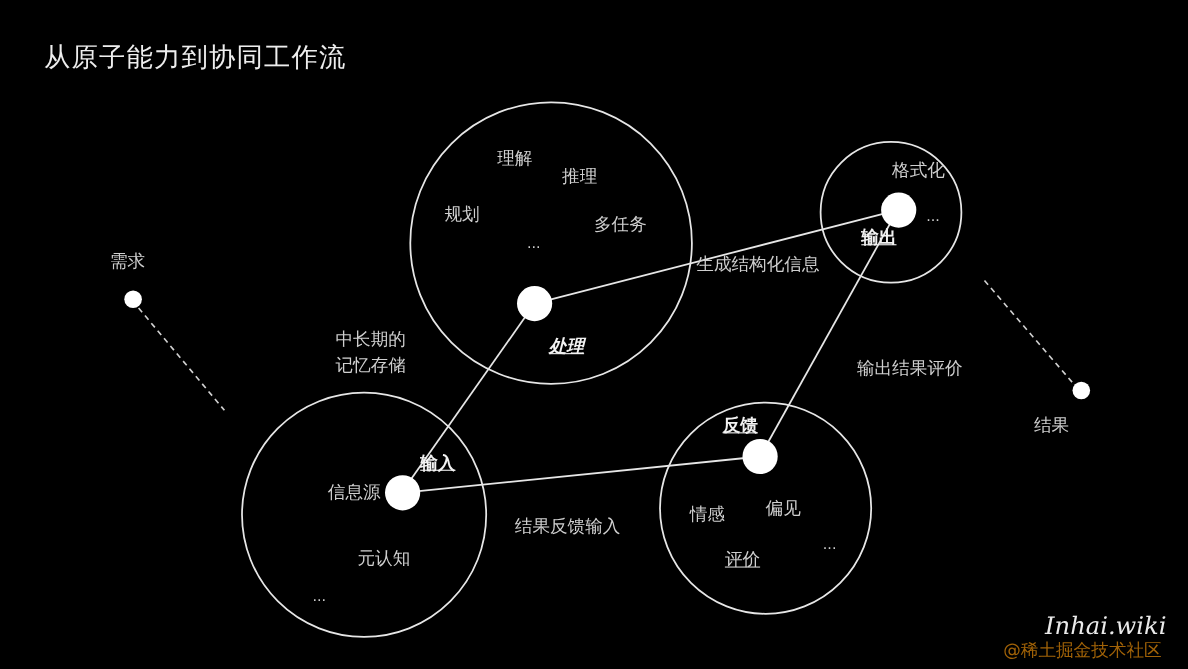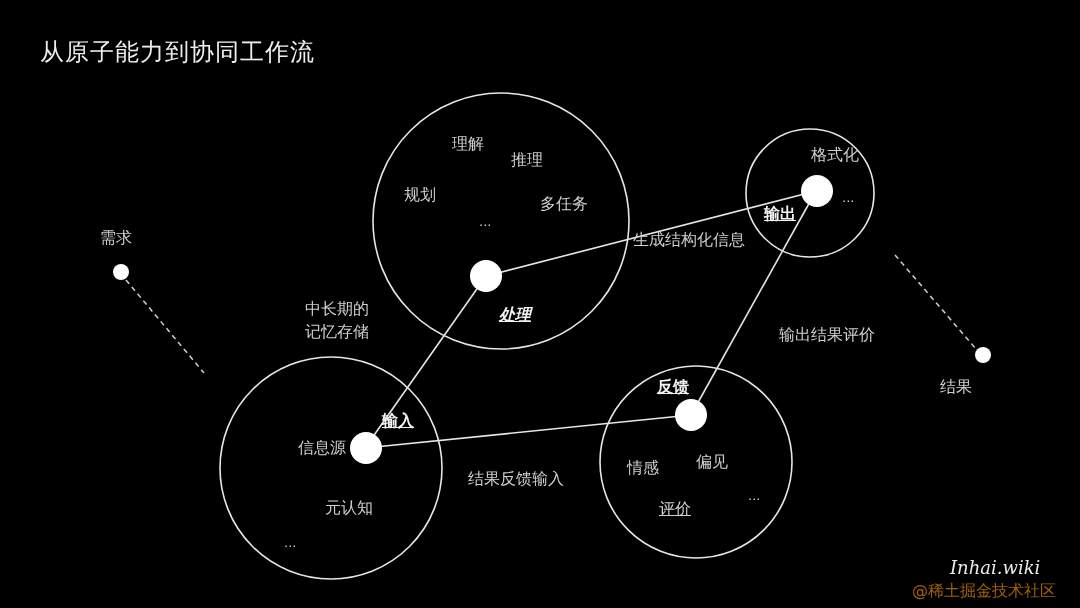--- a/index.html
+++ b/index.html
@@ -1,21 +1,21 @@
 <!DOCTYPE html>
 <html><head>
 <meta charset="utf-8">
 <style>
   html,body{margin:0;padding:0;background:#000;}
   body{width:1080px;height:608px;overflow:hidden;position:relative;font-family:"DejaVu Sans","Liberation Sans",sans-serif;color:#d9d9d9;}
   svg{position:absolute;left:0;top:0;}
   .title{position:absolute;left:40px;top:36px;font-size:24px;color:#eeeeee;letter-spacing:1px;}
   .lbl{position:absolute;font-size:16px;color:#cfcfcf;white-space:nowrap;line-height:1.2;}
   .u{text-decoration:underline;color:#f2f2f2;font-weight:bold;}
-  .wm1{position:absolute;left:950px;top:557px;font-family:"DejaVu Serif","Liberation Serif",serif;font-style:italic;font-size:18px;color:#eaeaea;}
+  .wm1{position:absolute;left:950px;top:557px;font-family:"DejaVu Serif","Liberation Serif",serif;font-style:italic;font-size:22px;color:#eaeaea;}
   .wm2{position:absolute;left:912px;top:581px;font-size:16px;color:#a16207;}
 </style>
 </head>
 <body>
 
 <svg width="1080" height="608" viewBox="0 0 1080 608">
 
   <circle cx="501" cy="221" r="128" fill="none" stroke="#e6e6e6" stroke-width="1.6"></circle>
   <circle cx="810" cy="193" r="64" fill="none" stroke="#e6e6e6" stroke-width="1.6"></circle>
   <circle cx="331" cy="468" r="111" fill="none" stroke="#e6e6e6" stroke-width="1.6"></circle>
@@ -44,21 +44,21 @@
 
 <div class="lbl" style="left:452px;top:134px;">理解</div>
 <div class="lbl" style="left:511px;top:150px;">推理</div>
 <div class="lbl" style="left:404px;top:185px;">规划</div>
 <div class="lbl" style="left:540px;top:194px;">多任务</div>
 <div class="lbl" style="left:479px;top:214px;font-size:13px;">...</div>
 <div class="lbl u" style="left:499px;top:305px;font-style:italic;">处理</div>
 
 <div class="lbl" style="left:787px;top:145px;margin-left:24px;">格式化</div>
 <div class="lbl" style="left:842px;top:190px;font-size:13px;">...</div>
-<div class="lbl u" style="left:764px;top:206px;font-family:Liberation Mono, monospace;">输出</div>
+<div class="lbl u" style="left:783px;top:206px;">输出</div>
 
 <div class="lbl" style="left:265px;top:438px;margin-left:33px;">信息源</div>
 <div class="lbl" style="left:325px;top:498px;">元认知</div>
 <div class="lbl" style="left:284px;top:535px;font-size:13px;">...</div>
 <div class="lbl u" style="left:382px;top:411px;">输入</div>
 
 <div class="lbl u" style="left:657px;top:377px;">反馈</div>
 <div class="lbl" style="left:627px;top:458px;">情感</div>
 <div class="lbl" style="left:696px;top:452px;">偏见</div>
 <div class="lbl" style="left:659px;top:499px;text-decoration:underline;">评价</div>

